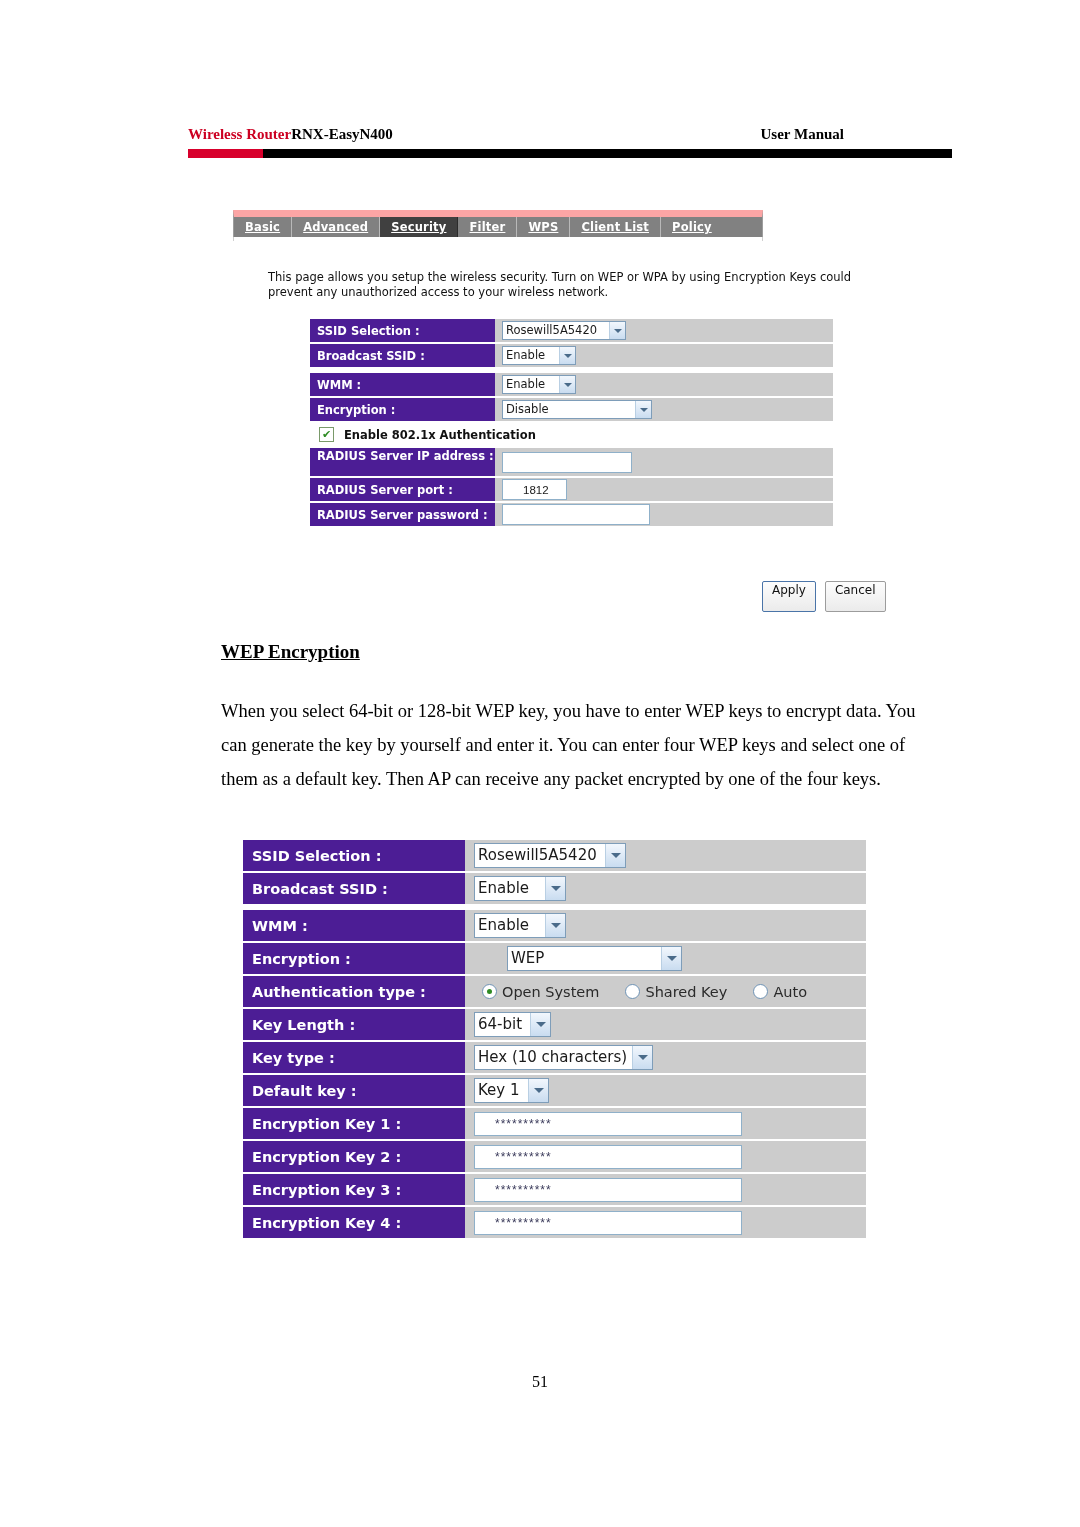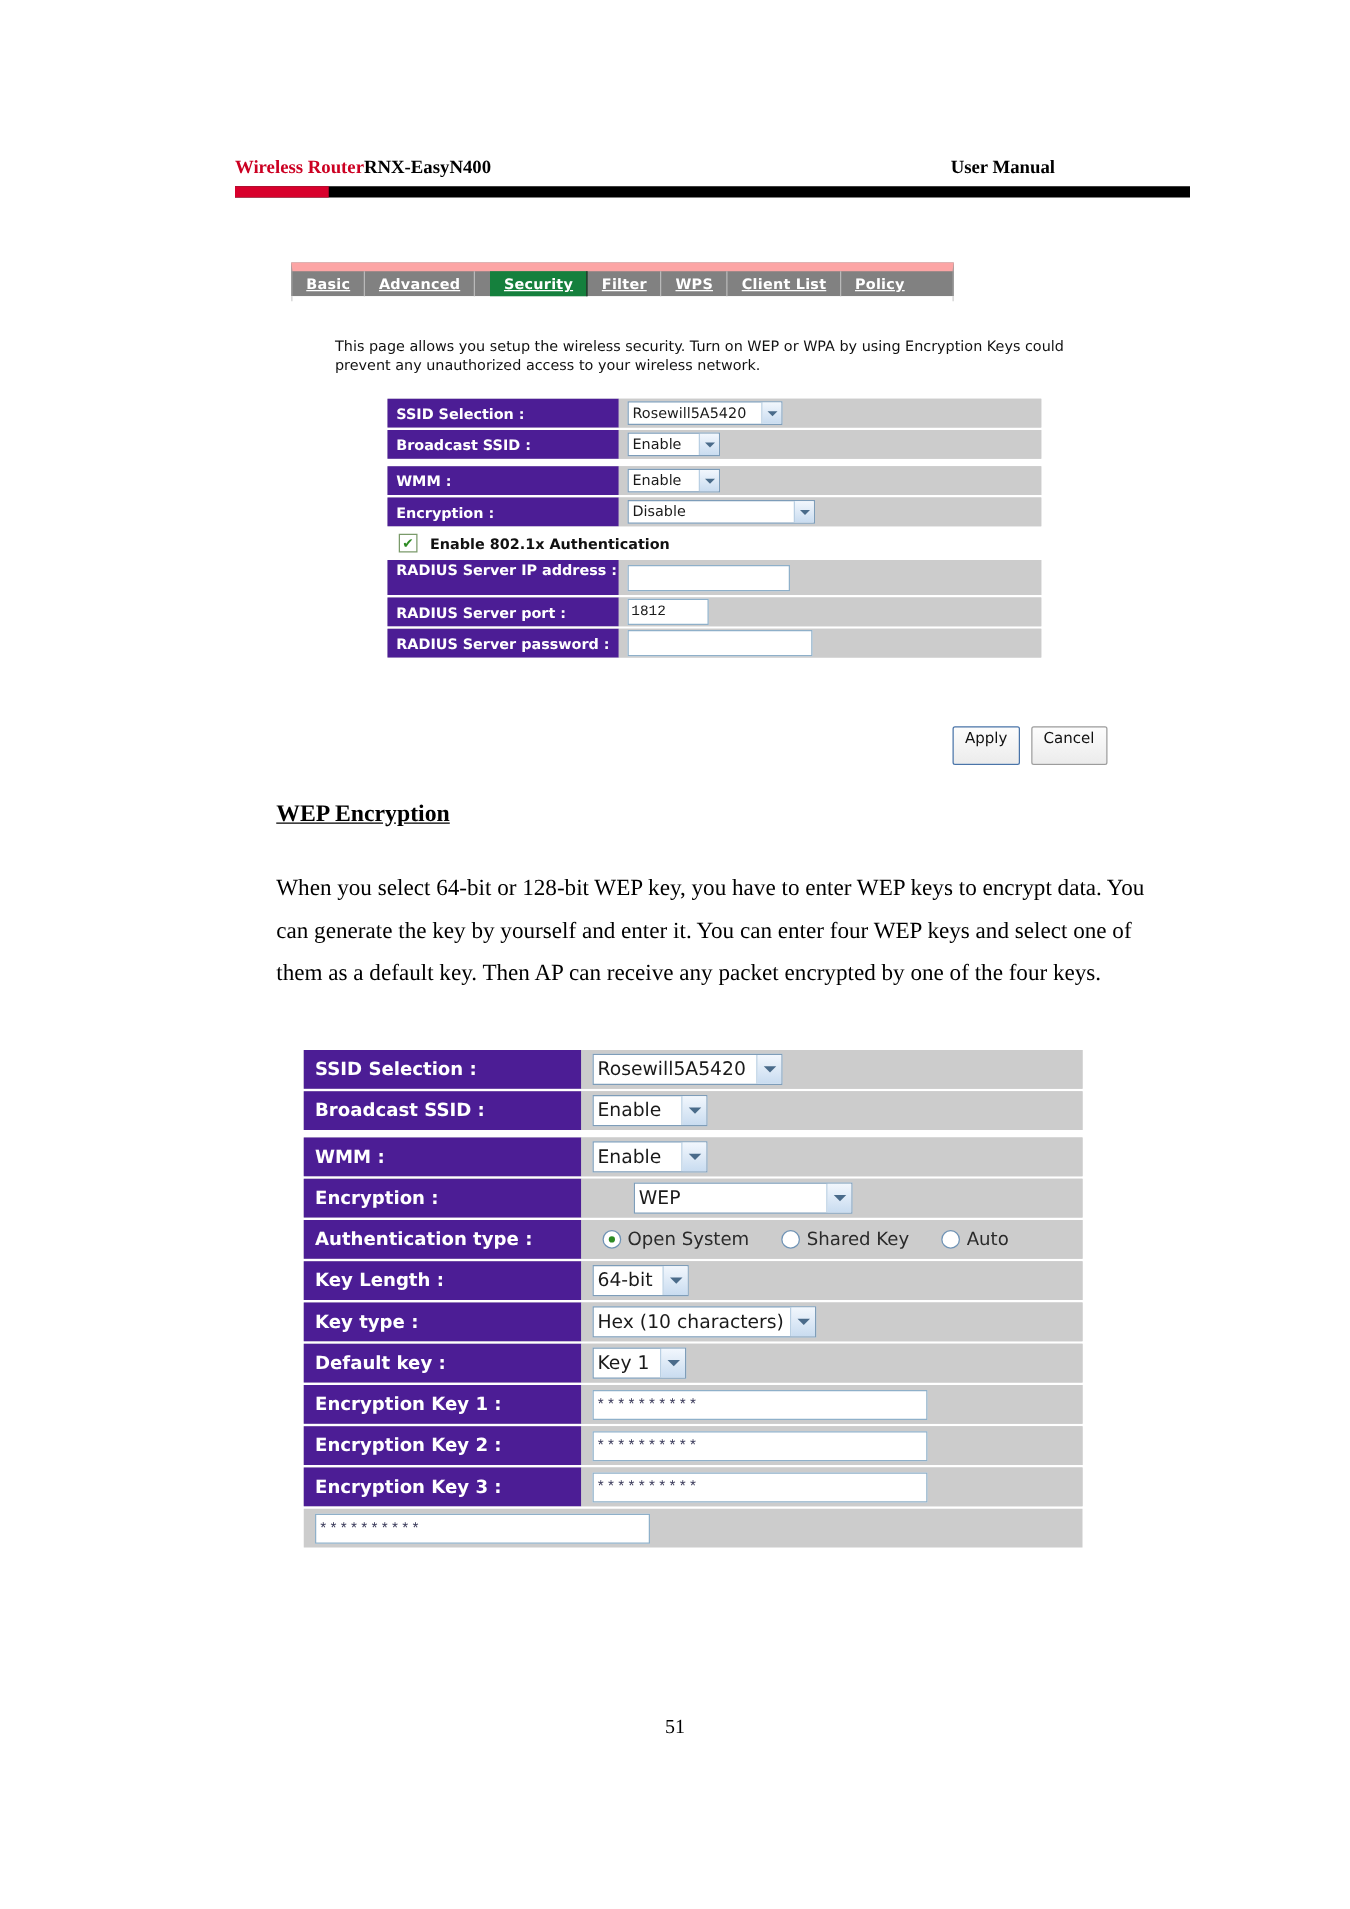--- a/index.html
+++ b/index.html
@@ -85,23 +85,22 @@
     font-size: 11.5px;
     font-weight: bold;
     color: #ffffff;
     text-decoration: underline;
     letter-spacing: 0.2px;
     border-right: 1px solid #b9b9b9;
     box-sizing: border-box;
     white-space: nowrap;
   }
   .tab.active {
-    background: #15803d;
+    background: #404040;
     border-right: 1px solid #2b2b2b;
-    margin-left: 12px;
   }
   .tab:last-child { border-right: none; }
   .tab-underbar {
     height: 4px;
     background: #ffffff;
     border-left: 1px solid #d0d0d0;
     border-right: 1px solid #d0d0d0;
     box-sizing: border-box;
   }
 
@@ -208,24 +207,24 @@
   .p2 .sel.w-wide { width: 175px; margin-left: 33px; }
   .p2 .sel.w-keylen .seltxt { min-width: 47px; }
   .p2 .sel.w-keytype .seltxt { min-width: 132px; }
   .p2 .sel.w-defkey .seltxt { min-width: 45px; }
 
   
   .tinput {
     background: #ffffff;
     border: 1px solid #8fb0c9;
     box-sizing: border-box;
-    font-family: Liberation Mono, monospace;
-    display: flex;
-    align-items: center;
-    padding-left: 2px;
+    font-family: Liberation Sans, sans-serif;
+    display: flex;
+    align-items: center;
+    padding-left: 20px;
     color: #1a1a1a;
   }
   .p1 .tinput { height: 21px; font-size: 11.5px; }
   .p1 .tinput.ip { width: 130px; }
   .p1 .tinput.port { width: 65px; }
   .p1 .tinput.pwd { width: 148px; }
   .p2 .tinput.key {
     width: 268px;
     height: 24px;
     font-size: 12px;
@@ -606,20 +605,21 @@
   </div>
 
   <div class="frow">
     <div class="flabel">Encryption Key 3 :</div>
     <div class="fvalue">
       <div class="tinput key">**********</div>
     </div>
   </div>
 
   <div class="frow">
+    <div class="flabel">Encryption Key 4 :</div>
     <div class="fvalue">
       <div class="tinput key">**********</div>
     </div>
   </div>
 
 </div>
 
 <div class="pagenum">51</div>
 
 </body></html>

